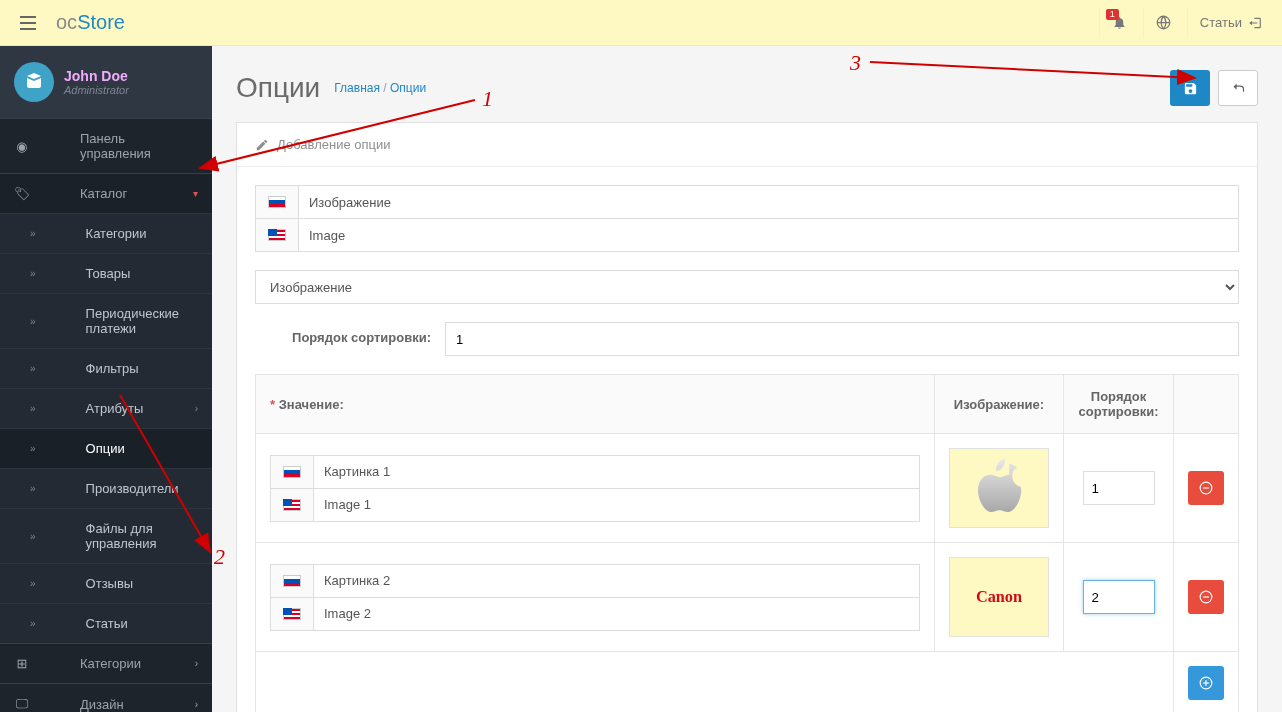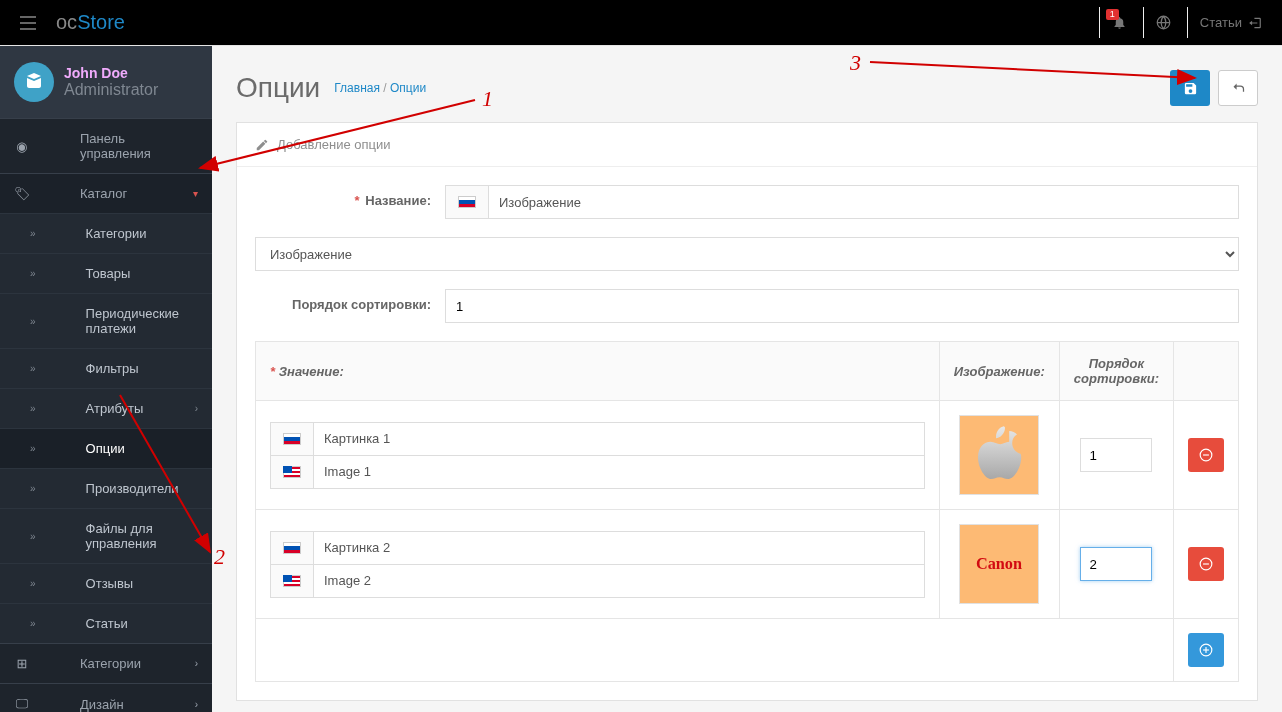--- a/index.html
+++ b/index.html
@@ -1,37 +1,37 @@
 <!DOCTYPE html>
 <html><head>
 <meta charset="utf-8">
 <style>
 * { box-sizing: border-box; margin: 0; padding: 0; }
 body { font-family: Arial, Helvetica, sans-serif; font-size: 13px; color: #444; background: #f5f5f5; }
 
 
-.topbar { height: 46px; background: #000000; border-bottom: 1px solid #e5e5e5; display: flex; align-items: center; padding: 0 8px; }
+.topbar { height: 46px; background: #fef9c3; border-bottom: 1px solid #e5e5e5; display: flex; align-items: center; padding: 0 8px; }
 .topbar .menu-toggle { padding: 8px 12px; cursor: pointer; color: #666; }
 .topbar .logo { margin-left: 8px; font-size: 20px; font-weight: 400; color: #1e88c7; }
 .topbar .logo .oc { color: #888; font-weight: 300; }
 .topbar .spacer { flex: 1; }
 .topbar .top-actions { display: flex; align-items: center; gap: 4px; }
 .top-icon-btn { padding: 8px 12px; color: #777; cursor: pointer; position: relative; border-left: 1px solid #eee; }
 .top-icon-btn .badge { position: absolute; top: 2px; left: 6px; background: #e03131; color: #fff; font-size: 9px; padding: 1px 4px; border-radius: 2px; line-height: 1; }
 
 
 .layout { display: flex; height: calc(712px - 46px); }
 
 
 .sidebar { width: 212px; background: #2f3742; color: #aaa; overflow-y: auto; flex-shrink: 0; }
 .user-block { display: flex; align-items: center; padding: 16px 14px; gap: 10px; }
 .avatar { width: 40px; height: 40px; border-radius: 50%; background: #3fa2c7; display: flex; align-items: center; justify-content: center; }
 .avatar svg { width: 24px; height: 24px; fill: #fff; }
 .user-name { color: #f0abfc; font-weight: 600; font-size: 14px; }
-.user-role { color: #7f8791; font-size: 16px; }
+.user-role { color: #7f8791; font-size: 11px; font-style: italic; }
 .nav-item { display: flex; align-items: center; padding: 12px 14px; cursor: pointer; gap: 10px; border-top: 1px solid #373f4a; color: #bfc6cf; }
 .nav-item.dark { background: #1e242c; color: #9ba3ad; }
 .nav-item .nav-label { flex: 1; font-size: 13px; margin-left: 40px; }
 .nav-icon { width: 16px; text-align: center; }
 .nav-sub { background: #232a33; }
 .nav-sub .nav-item { padding-left: 30px; border-top: 1px solid #2c343e; }
 .nav-sub .nav-item.active { background: #1a2028; color: #fff; }
 .nav-sub .nav-item .chev { font-size: 10px; color: #7f8791; }
 
 
@@ -60,27 +60,27 @@
 .input-group { display: flex; width: 100%; margin-bottom: 0; }
 .input-group + .input-group { margin-top: -1px; }
 .input-addon { width: 44px; border: 1px solid #ddd; background: #fafafa; display: flex; align-items: center; justify-content: center; }
 .input-field { flex: 1; height: 34px; border: 1px solid #ddd; border-left: 0; padding: 0 10px; font-size: 13px; color: #555; }
 .select-field { width: 100%; height: 34px; border: 1px solid #ddd; padding: 0 10px; font-size: 13px; color: #555; background: #fff; }
 .simple-input { width: 100%; height: 34px; border: 1px solid #ddd; padding: 0 10px; font-size: 13px; }
 
 
 .opt-table { width: 100%; border-collapse: collapse; }
 .opt-table th, .opt-table td { border: 1px solid #e5e5e5; padding: 14px; text-align: left; vertical-align: middle; }
-.opt-table th { background: #fafafa; color: #666; font-weight: 600; font-size: 13px; font-style: italic; }
+.opt-table th { background: #fafafa; color: #666; font-weight: 600; font-size: 13px; }
 .opt-table th.text-center, .opt-table td.text-center { text-align: center; }
 .opt-table .value-cell { width: auto; }
 .opt-table .image-cell { width: 110px; }
 .opt-table .sort-cell { width: 110px; }
 .opt-table .act-cell { width: 56px; text-align: center; }
-.thumb { width: 80px; height: 80px; border: 1px solid #e1e1e1; display: flex; align-items: center; justify-content: center; background: #fdba74; margin: auto; cursor: pointer; }
+.thumb { width: 100px; height: 80px; border: 1px solid #e1e1e1; display: flex; align-items: center; justify-content: center; background: #fef9c3; margin: auto; cursor: pointer; }
 .sort-input { width: 72px; height: 34px; border: 1px solid #ddd; padding: 0 8px; text-align: left; }
 .sort-input.focused { border-color: #66afe9; box-shadow: 0 0 4px rgba(102,175,233,.6); }
 
 
 .flag { width: 18px; height: 12px; display: inline-block; }
 .flag-ru { background: linear-gradient(#fff 0 33%, #0052b4 33% 66%, #d80027 66% 100%); border: 1px solid #ccc; }
 .flag-en { background: #fff; position: relative; border: 1px solid #ccc; }
 .flag-en::before { content: ""; position: absolute; inset: 0; background: repeating-linear-gradient(0deg, #d80027 0 2px, #fff 2px 4px); }
 .flag-en::after { content: ""; position: absolute; left: -1px; top: -1px; width: 9px; height: 7px; background: #0052b4; }
 
@@ -238,27 +238,32 @@
     <div class="panel">
       <div class="panel-heading">
         <svg width="14" height="14" viewBox="0 0 24 24" fill="#8e8e8e">
             <path d="M3 17.25V21h3.75L17.81 9.94l-3.75-3.75L3 17.25zM20.71 7.04a1 1 0 0 0 0-1.41l-2.34-2.34a1 1 0 0 0-1.41 0l-1.83 1.83 3.75 3.75 1.83-1.83z"></path>
           </svg>
         <span>Добавление опции</span>
       </div>
       <div class="panel-body">
 
         <div class="form-row">
-          <div class="form-label"><span class="req">*</span> <span>Название:</span></div>
           <div class="form-control-stack">
             <div class="input-group">
               <div class="input-addon">
                   <span class="flag flag-ru"></span>
                 </div>
               <input class="input-field" value="Изображение" style="">
+            </div>
+            <div class="input-group">
+              <div class="input-addon">
+                  <span class="flag flag-en"></span>
+                </div>
+              <input class="input-field" value="Image" style="">
             </div>
           </div>
         </div>
 
         <div class="form-row">
           <div class="form-control-stack">
             <select class="select-field">
               <option>Изображение</option>
             </select>
           </div>

